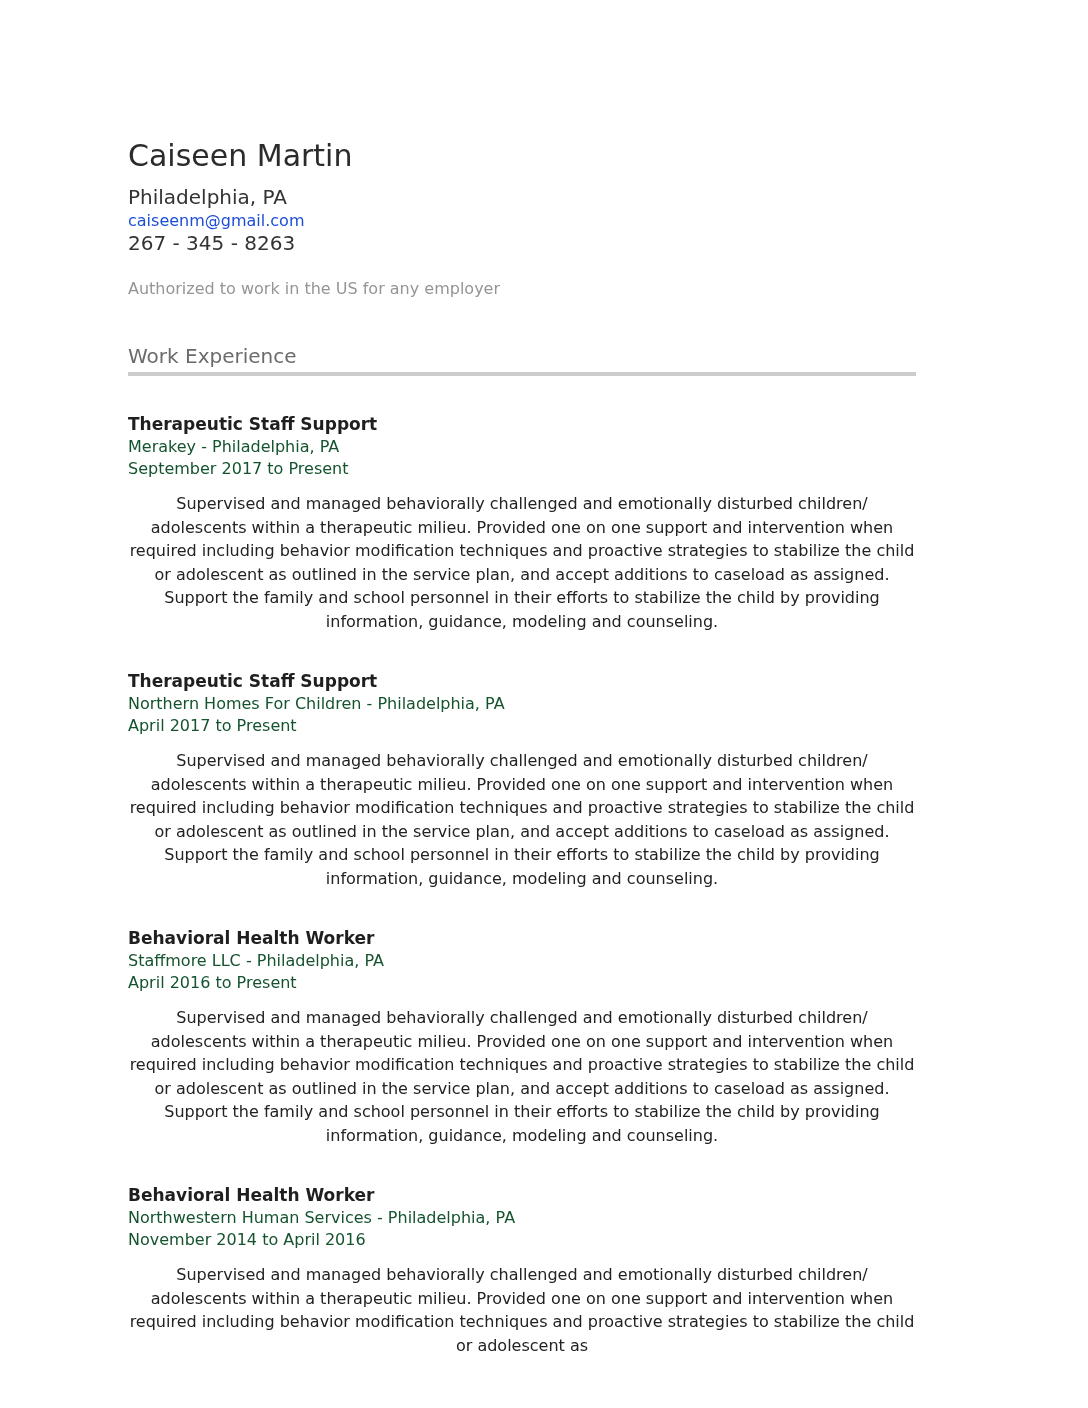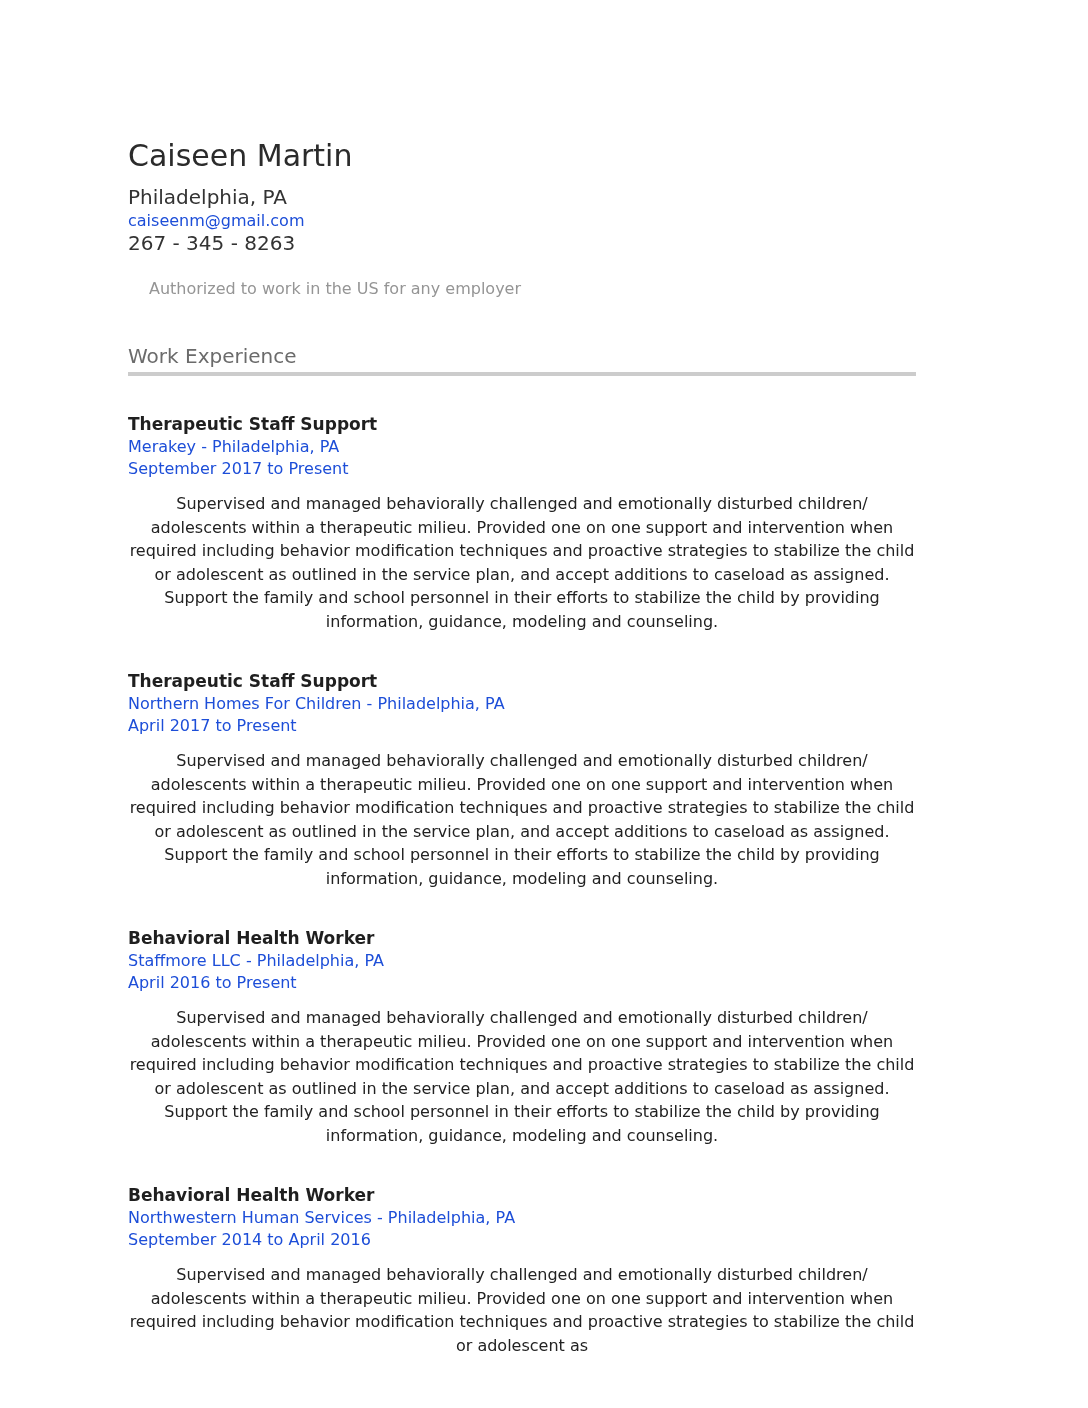--- a/index.html
+++ b/index.html
@@ -37,21 +37,20 @@
     line-height: 23px;
     color: #1d4ed8;
     text-decoration: none;
     cursor: pointer;
   }
   .auth-line {
     margin-top: 23px;
     font-size: 16px;
     line-height: 22px;
     color: #959595;
-    margin-left: 21px;
   }
   .section-title {
     margin: 44px 0 0 0;
     padding-bottom: 4px;
     font-size: 20px;
     line-height: 24px;
     font-weight: 400;
     color: #6b6b6b;
     border-bottom: 4px solid #cccccc;
   }
@@ -61,21 +60,21 @@
   .job-title {
     margin: 0;
     font-size: 17px;
     line-height: 24px;
     font-weight: 700;
     color: #1f1f1f;
   }
   .job-meta {
     font-size: 16px;
     line-height: 22px;
-    color: #1d4ed8;
+    color: #14532d;
   }
   .job-description {
     margin: 12px 0 0 0;
     font-size: 16px;
     line-height: 23.5px;
     color: #222222;
     text-align: center;
   }
 </style>
 </head>
@@ -112,17 +111,17 @@
   <article class="job">
     <h3 class="job-title">Behavioral Health Worker</h3>
     <div class="job-meta">Staffmore LLC - Philadelphia, PA</div>
     <div class="job-meta">April 2016 to Present</div>
     <p class="job-description">Supervised and managed behaviorally challenged and emotionally disturbed children/ adolescents within a therapeutic milieu. Provided one on one support and intervention when required including behavior modification techniques and proactive strategies to stabilize the child or adolescent as outlined in the service plan, and accept additions to caseload as assigned. Support the family and school personnel in their efforts to stabilize the child by providing information, guidance, modeling and counseling.</p>
   </article>
 
   <article class="job">
     <h3 class="job-title">Behavioral Health Worker</h3>
     <div class="job-meta">Northwestern Human Services - Philadelphia, PA</div>
-    <div class="job-meta">September 2014 to April 2016</div>
+    <div class="job-meta">November 2014 to April 2016</div>
     <p class="job-description">Supervised and managed behaviorally challenged and emotionally disturbed children/ adolescents within a therapeutic milieu. Provided one on one support and intervention when required including behavior modification techniques and proactive strategies to stabilize the child or adolescent as</p>
   </article>
 
 </div>
 
 </body></html>

